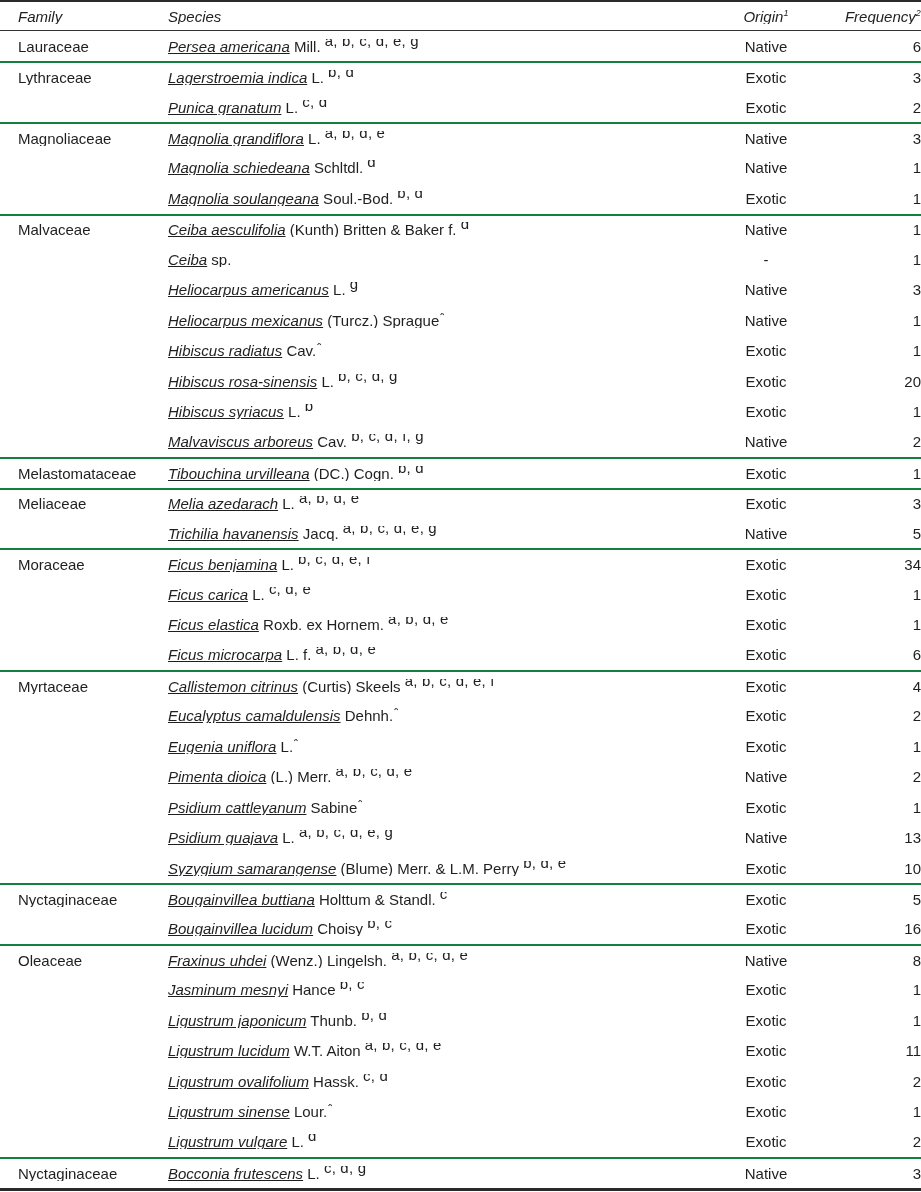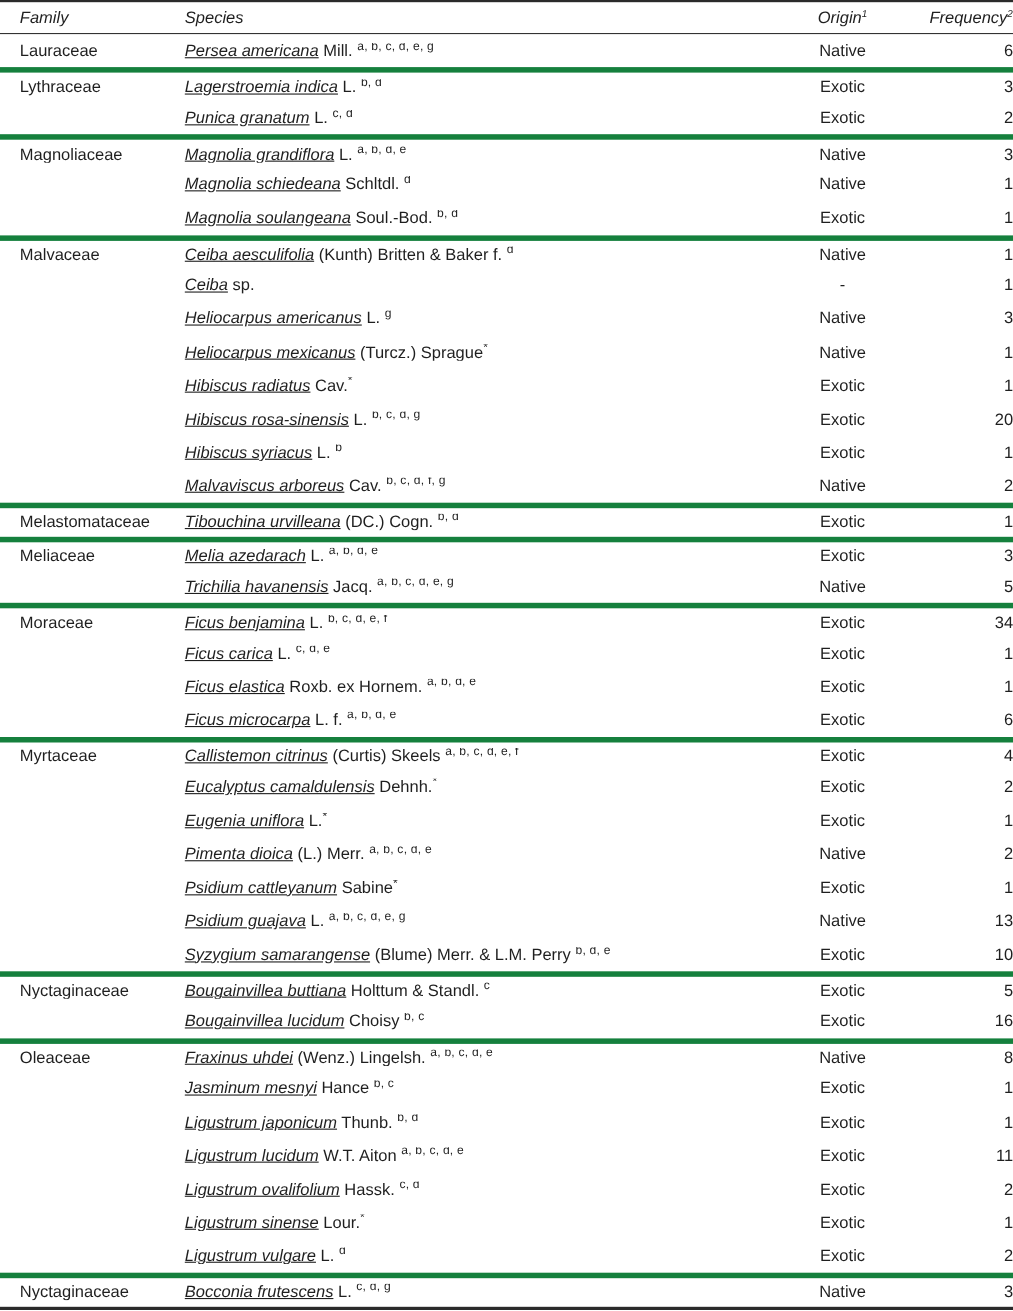--- a/index.html
+++ b/index.html
@@ -18,21 +18,21 @@
   .row {
     display: flex;
     align-items: center;
     height: 30.45px;
   }
   .header-row {
     height: 29px;
     border-bottom: 1px solid #333333;
     font-style: italic;
   }
-  .row.group-start { border-top: 5px solid #15803d; }
+  .row.group-start { border-top: 2px solid #15803d; }
   #tbody > .row.group-start:first-child { border-top: none; }
   .cell {
     font-size: 15px;
     line-height: 1;
     white-space: nowrap;
     overflow: hidden;
   }
   .family {
     width: 162px;
     padding-left: 18px;
@@ -44,21 +44,21 @@
   .species i { font-style: italic; text-decoration: underline; }
   .origin {
     width: 110px;
     text-align: center;
   }
   .frequency {
     width: 100px;
     text-align: right;
   }
   sup {
-    font-size: 11px;
+    font-size: 15px;
     line-height: 0;
     vertical-align: super;
     letter-spacing: 0.2px;
   }
   .header-row sup { font-size: 9px; }
 </style>
 </head>
 <body>
 
 <div class="table">

